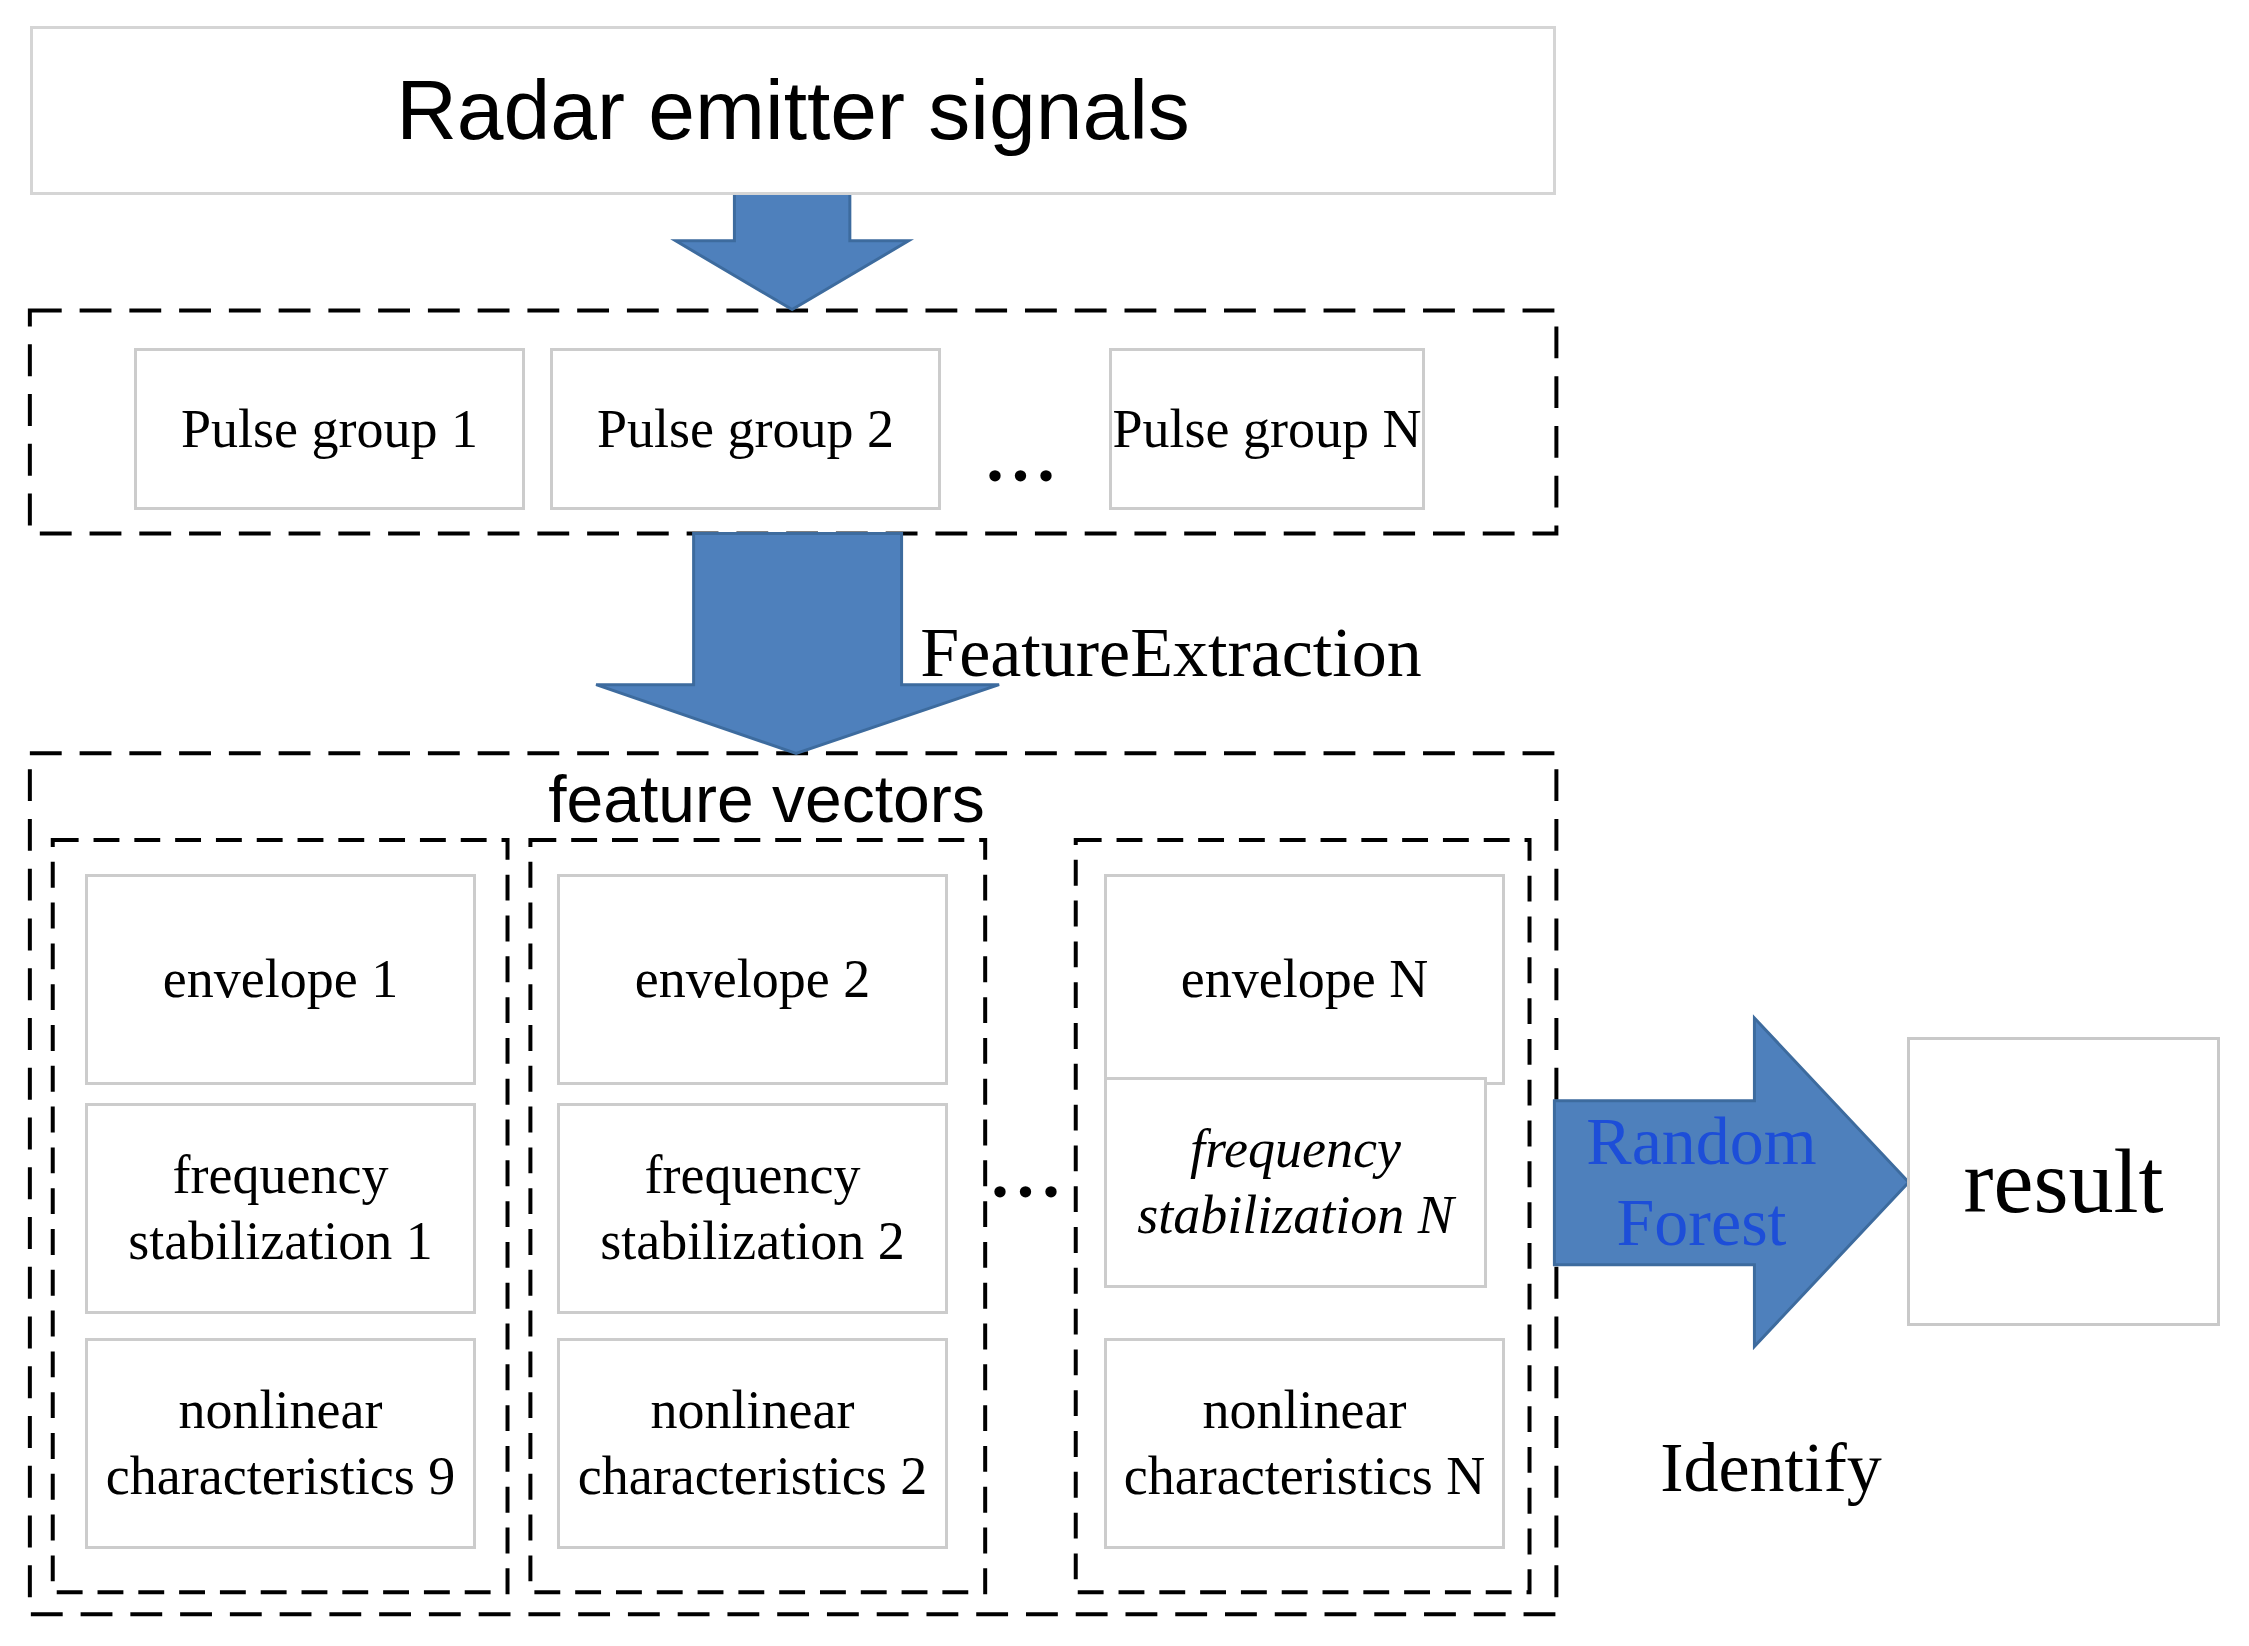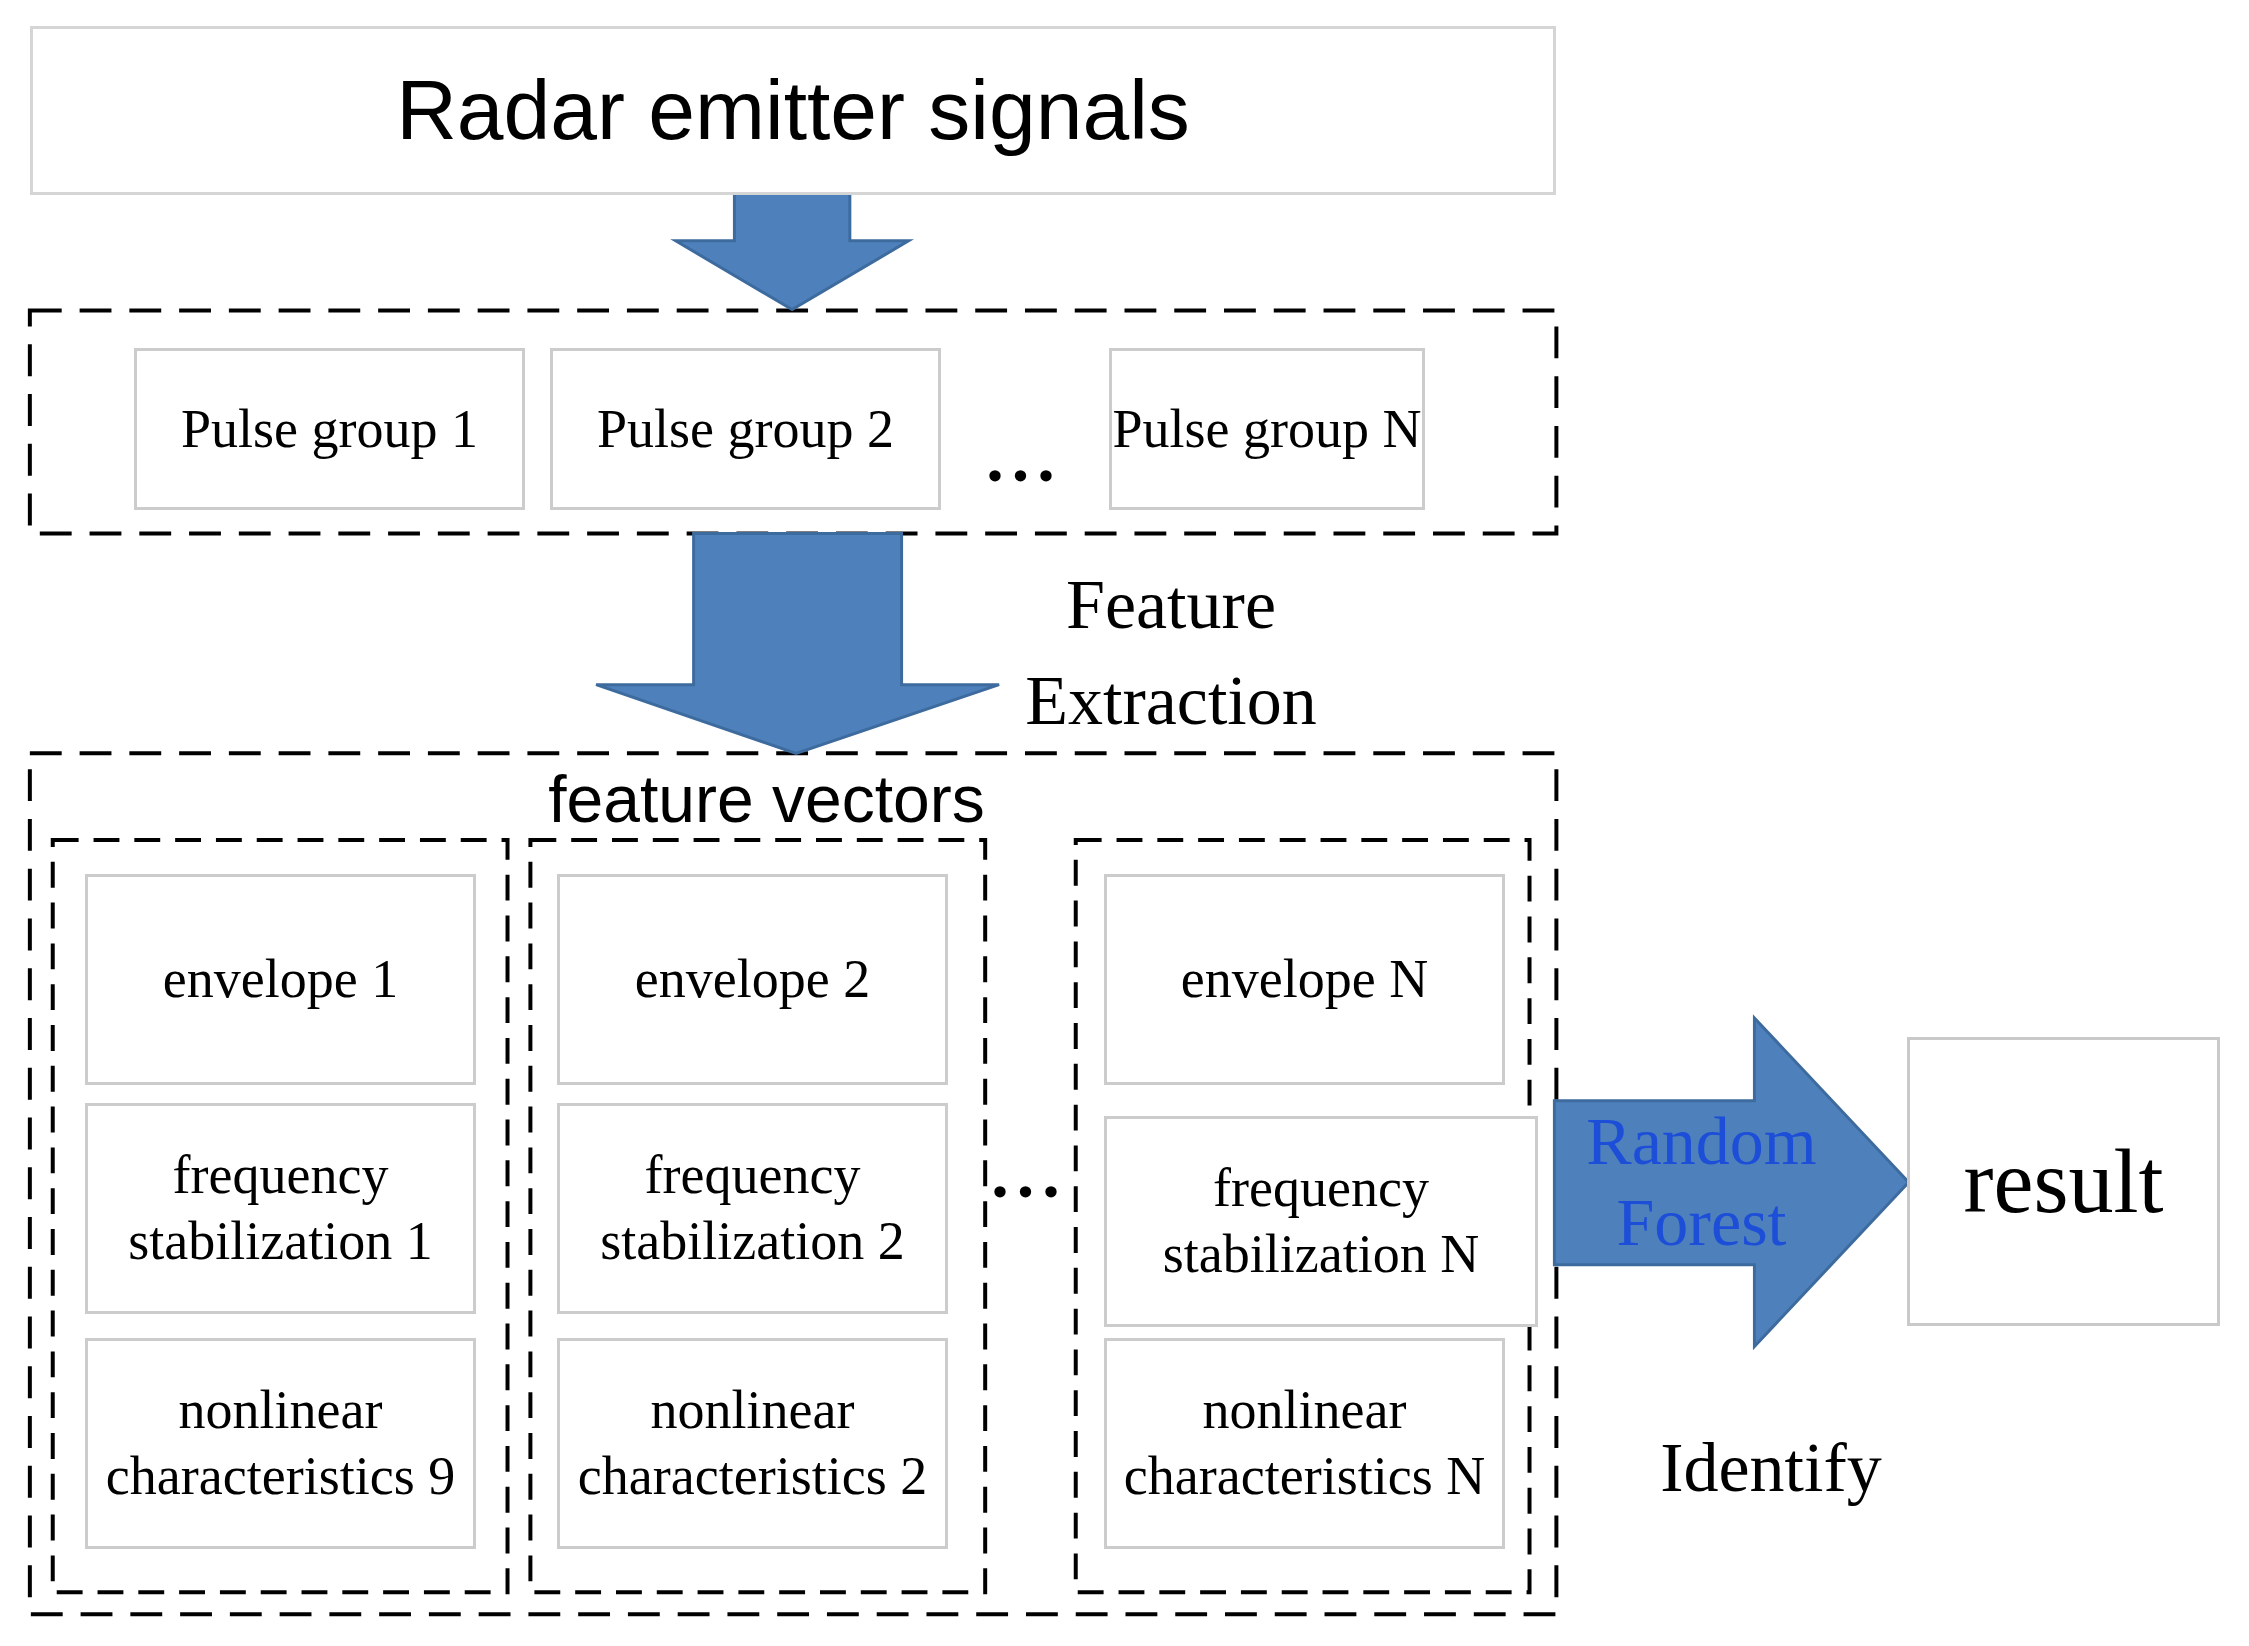--- a/index.html
+++ b/index.html
@@ -89,21 +89,21 @@
   <div class="box pulse-box" style="left:550px;top:348px;width:391px;height:162px;">
     <span>Pulse group 2</span>
   </div>
   <div class="label dots" style="left:955px;top:418px;width:139px;height:80px;">
     <span>...</span>
   </div>
   <div class="box pulse-box" style="left:1109px;top:348px;width:316px;height:162px;">
     <span>Pulse group N</span>
   </div>
 
-  <div class="label fe-label" style="left:972px;top:557px;width:398px;height:191px;flex-direction:column;">
+  <div class="label fe-label" style="left:972px;top:557px;width:398px;height:191px;flex-direction:row;">
     <span>Feature</span>
     <span>Extraction</span>
   </div>
 
   <div class="label fv-title" style="left:468px;top:761px;width:597px;height:76px;">
     <span>feature vectors</span>
   </div>
 
   <div class="box feature-box" style="left:85px;top:874px;width:391px;height:211px;">
     <span>envelope 1</span>
@@ -125,21 +125,21 @@
     <span>nonlinear characteristics 2</span>
   </div>
 
   <div class="label dots" style="left:975px;top:1134px;width:109px;height:80px;">
     <span>...</span>
   </div>
 
   <div class="box feature-box" style="left:1104px;top:874px;width:401px;height:211px;">
     <span>envelope N</span>
   </div>
-  <div class="box feature-box" style="left:1104px;top:1116px;width:434px;height:211px;">
+  <div class="box feature-box" style="left:1104px;top:1077px;width:383px;height:211px;font-style:italic;">
     <span>frequency stabilization N</span>
   </div>
   <div class="box feature-box" style="left:1104px;top:1338px;width:401px;height:211px;">
     <span>nonlinear characteristics N</span>
   </div>
 
   <div class="label rf-label" style="left:1550px;top:1096px;width:303px;height:171px;flex-direction:column;">
     <span>Random</span>
     <span>Forest</span>
   </div>

